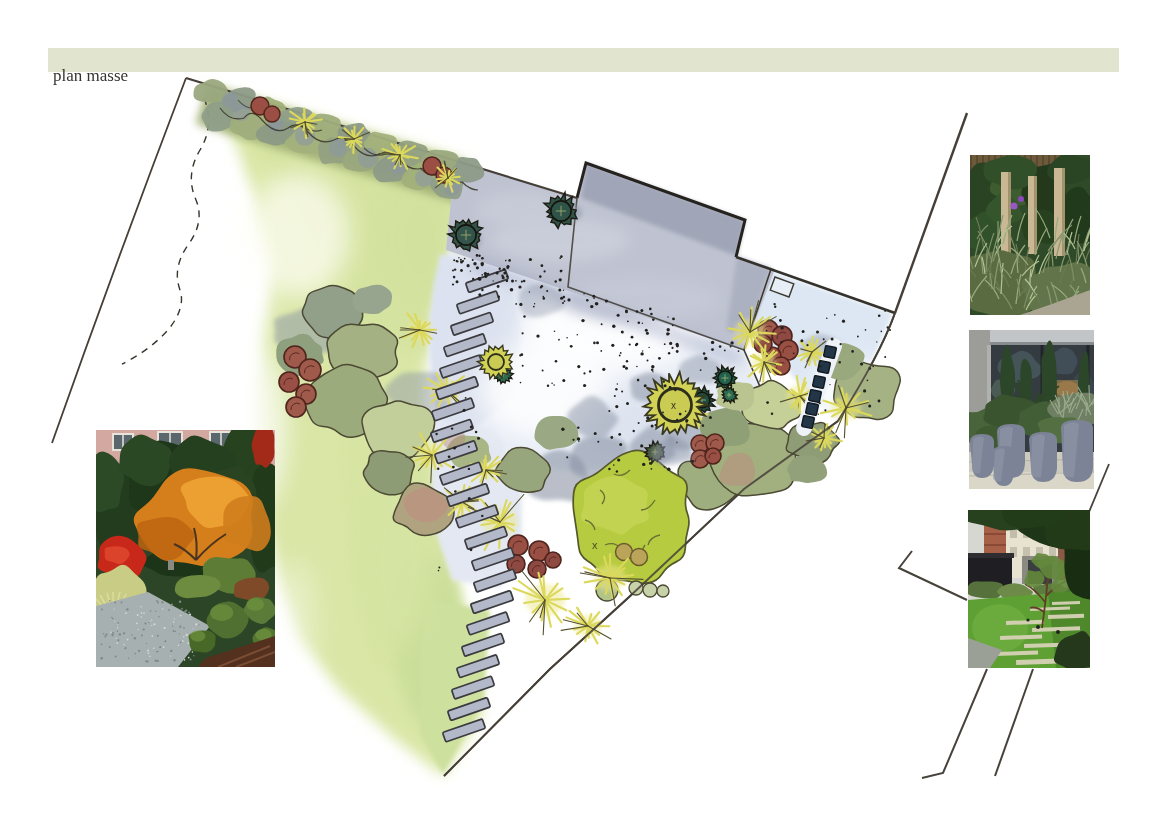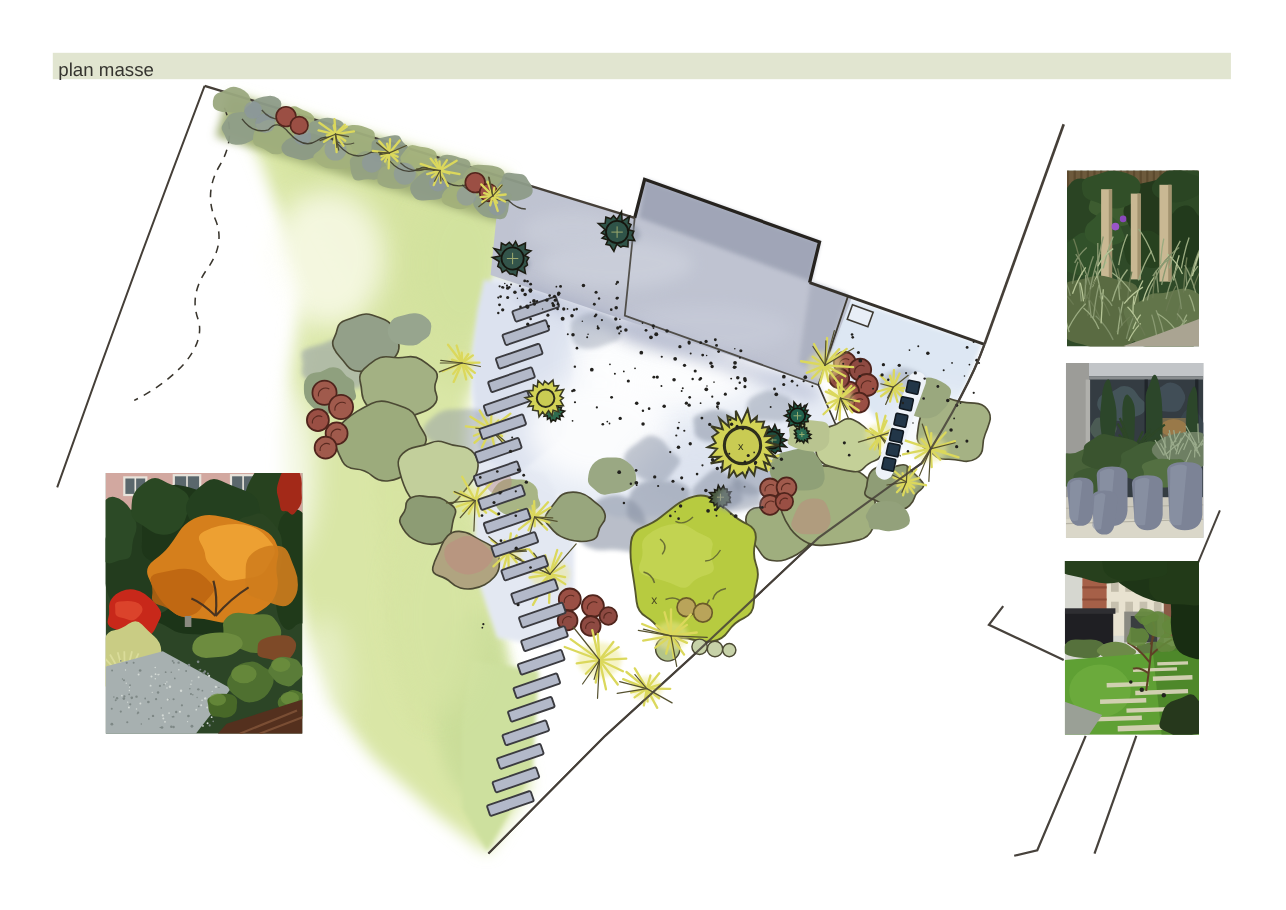--- a/index.html
+++ b/index.html
@@ -1,16 +1,16 @@
 <!DOCTYPE html>
 <html><head><meta charset="utf-8">
 <style>
 html,body{margin:0;padding:0;background:#ffffff;width:1169px;height:827px;overflow:hidden;}
 #bar{position:absolute;left:48px;top:48px;width:1071px;height:24px;background:#e1e5d0;}
-#bar span{font-family:Liberation Sans, sans-serif;font-size:17px;color:#35342f;position:absolute;left:5px;top:6px;}
+#bar span{font-family:Liberation Serif, serif;font-size:17px;color:#35342f;position:absolute;left:5px;top:18px;}
 svg{position:absolute;left:0;top:0;}
 </style></head>
 <body>
 <svg width="1169" height="827" viewBox="0 0 1169 827" xmlns="http://www.w3.org/2000/svg">
 <defs>
 <filter id="b2" x="-40%" y="-40%" width="180%" height="180%">
         <feGaussianBlur stdDeviation="2"></feGaussianBlur>
       </filter>
 <filter id="b4" x="-40%" y="-40%" width="180%" height="180%">
         <feGaussianBlur stdDeviation="4"></feGaussianBlur>

